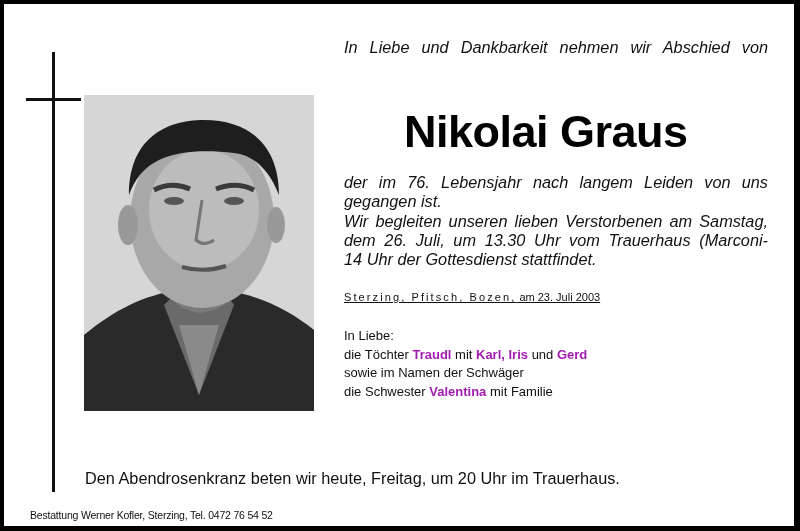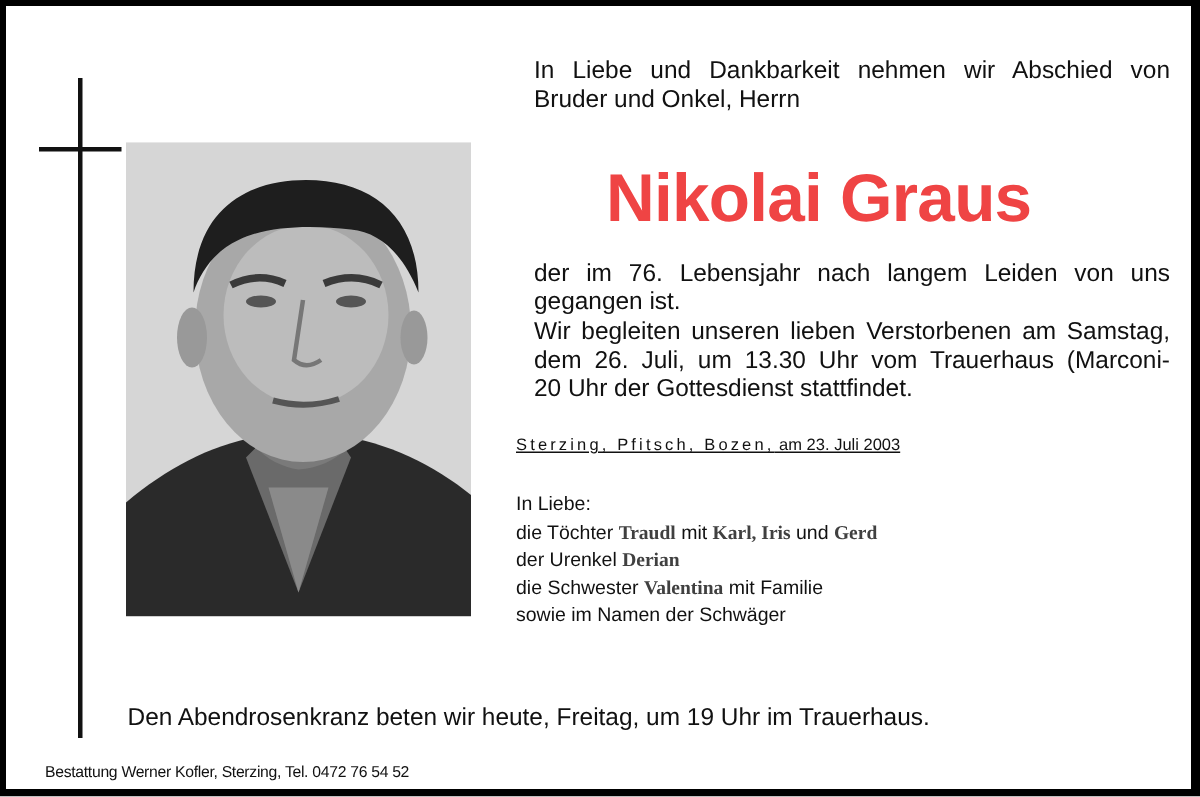--- a/index.html
+++ b/index.html
@@ -41,60 +41,61 @@
     .photo {
       position: absolute;
       left: 84px; top: 95px;
       width: 230px; height: 316px;
       background: #d6d6d6;
       overflow: hidden;
     }
     .photo svg { display: block; }
     .col {
       position: absolute;
-      left: 356px;
+      left: 344px;
       width: 424px;
       font-size: 16.3px;
       line-height: 19px;
       text-align: justify;
       text-align-last: left;
+      font-style: italic;
     }
     .intro { top: 38px; }
     .intro .ln, .details .ln { display: block; text-align: justify; text-align-last: justify; }
     .intro .ln.last, .details .ln.last { text-align-last: left; }
     .name {
       position: absolute;
       left: 404px; top: 106px;
       width: 310px;
       font-size: 45px;
       line-height: 52px;
       font-weight: bold;
       letter-spacing: -0.5px;
-      color: #ef4444;
+      color: #000000;
       white-space: nowrap;
     }
     .details { top: 173px; }
     .details .gap { display: block; height: 1px; }
     .place {
       position: absolute;
       left: 344px; top: 288px;
       font-size: 11px;
       line-height: 19px;
       white-space: nowrap;
       text-decoration: underline;
     }
     .place .spaced { letter-spacing: 2.1px; }
     .mourners {
       position: absolute;
       left: 344px; top: 327px;
       font-size: 13px;
       line-height: 18.6px;
     }
     .mourners .ln { display: block; white-space: nowrap; }
-    .mourners b { font-weight: bold; color: #404040; font-family: Liberation Serif, serif; }
+    .mourners b { font-weight: bold; color: #a21caf; }
     .rosary {
       position: absolute;
       left: 85px; top: 469px;
       font-size: 16.3px;
       line-height: 19px;
       white-space: nowrap;
     }
     .undertaker {
       position: absolute;
       left: 30px; top: 509px;
@@ -139,41 +140,39 @@
     <ellipse cx="150" cy="106" rx="10" ry="4" fill="#555"></ellipse>
 
     <path d="M118 105 L112 145 Q120 152 130 145" stroke="#777" stroke-width="3" fill="none"></path>
 
     <path d="M98 172 Q120 178 142 171" stroke="#555" stroke-width="4" fill="none"></path>
   </svg>
 </div>
 
 <div class="col intro">
   <span class="ln">In Liebe und Dankbarkeit nehmen wir Abschied von</span>
-  <span class="ln last">Bruder und Onkel, Herrn</span>
 </div>
 
 <div class="name">Nikolai Graus</div>
 
 <div class="col details">
   <span class="ln">der im 76. Lebensjahr nach langem Leiden von uns</span>
   <span class="ln last">gegangen ist.</span>
   <span class="gap"></span>
   <span class="ln">Wir begleiten unseren lieben Verstorbenen am Samstag,</span>
   <span class="ln">dem 26. Juli, um 13.30 Uhr vom Trauerhaus (Marconi-</span>
-  <span class="ln last">20 Uhr der Gottesdienst stattfindet.</span>
+  <span class="ln last">14 Uhr der Gottesdienst stattfindet.</span>
 </div>
 
 <div class="place">
   <span class="spaced">Sterzing, Pfitsch, Bozen,</span><span> am 23. Juli 2003</span>
 </div>
 
 <div class="mourners">
   <span class="ln">In Liebe:</span>
   <span class="ln"><span>die Töchter </span><b>Traudl</b><span> mit </span><b>Karl, Iris</b><span> und </span><b>Gerd</b></span>
-  <span class="ln"><span>der Urenkel </span><b>Derian</b></span>
+  <span class="ln"><span>sowie im Namen der Schwäger</span></span>
   <span class="ln"><span>die Schwester </span><b>Valentina</b><span> mit Familie</span></span>
-  <span class="ln"><span>sowie im Namen der Schwäger</span></span>
 </div>
 
-<div class="rosary">Den Abendrosenkranz beten wir heute, Freitag, um 19 Uhr im Trauerhaus.</div>
+<div class="rosary">Den Abendrosenkranz beten wir heute, Freitag, um 20 Uhr im Trauerhaus.</div>
 
 <div class="undertaker">Bestattung Werner Kofler, Sterzing, Tel. 0472 76 54 52</div>
 
 </body></html>

